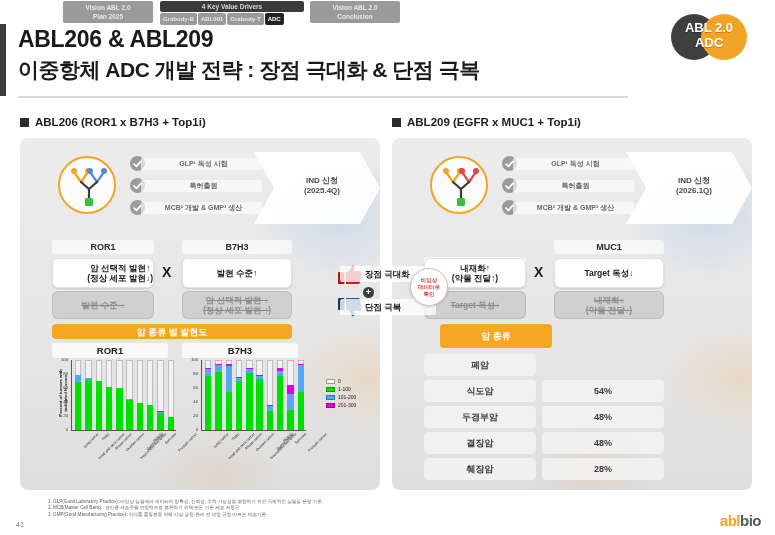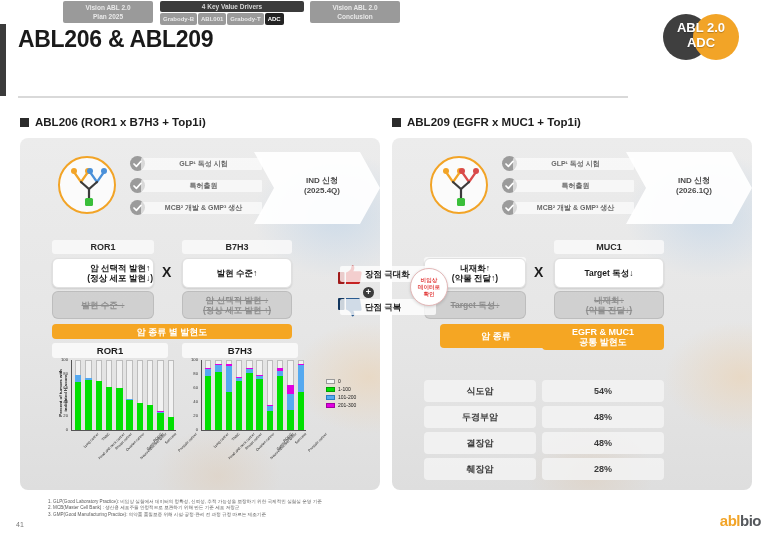--- a/index.html
+++ b/index.html
@@ -32,21 +32,21 @@
   
   #leftbar {
     position:absolute; left:0; top:24px; width:6px; height:72px; background:#3b3b3b;
   }
   #header { position:absolute; left:18px; top:26px; width:600px; }
   .h-line1 { font-size:23px; font-weight:bold; color:#1a1a1a; letter-spacing:-0.3px; }
   .h-line2 { font-size:21px; font-weight:bold; color:#1a1a1a; margin-top:3px; letter-spacing:-0.5px; }
   #headrule { position:absolute; left:18px; top:96px; width:610px; height:2px; background:#d9d9d9; }
 
   
-  #badge { position:absolute; right:18px; top:8px; width:112px; height:58px;text-decoration:underline; }
+  #badge { position:absolute; right:10px; top:8px; width:112px; height:58px;text-decoration:underline; }
   #badge .circ { position:absolute; border-radius:50%; }
   #badge .c-dark { left:18px; top:6px; width:46px; height:46px; background:#3f3f3f; }
   #badge .c-org  { left:48px; top:6px; width:46px; height:46px; background:#f2a427; }
   #badge .btext {
     position:absolute; left:18px; top:12px; width:76px; text-align:center;
     color:#ffffff; font-weight:bold; font-size:13px; line-height:15px;
     text-shadow:0 1px 1px rgba(0,0,0,.25);
   }
 
   
@@ -209,20 +209,21 @@
     <div class="navcap">
       <span>Vision ABL 2.0</span><br>
       <span>Conclusion</span>
     </div>
   </div>
 </div>
 
 <div id="leftbar"></div>
 <div id="header">
   <div class="h-line1">ABL206 &amp; ABL209</div>
+  <div class="h-line2">이중항체 ADC 개발 전략 : 장점 극대화 &amp; 단점 극복</div>
 </div>
 <div id="headrule"></div>
 
 <div id="badge">
   <div class="circ c-dark"></div>
   <div class="circ c-org"></div>
   <div class="btext">
     <span>ABL 2.0</span><br>
     <span>ADC</span>
   </div>
@@ -572,27 +573,22 @@
       <div><span>Target 독성↓</span></div>
     </div>
     <div class="tgt-box muted" style="left:146px; top:153px; width:110px; height:28px;">
       <div>
         <span>내재화↓</span><br>
         <span>(약물 전달↓)</span>
       </div>
     </div>
 
     <div class="orange-bar" style="left:32px; top:186px; width:112px; height:24px;">암 종류</div>
-    <div class="orange-bar" style="left:134px; top:186px; width:122px; height:26px;">
-      <div style="text-align:center;">
-        <span>EGFR &amp; MUC1</span><br>
-        <span>공통 발현도</span>
-      </div>
-    </div>
-
+
+    <div class="tbl-cell" style="left:16px; top:216px; width:112px; height:22px;">폐암</div>
 
     <div class="tbl-cell" style="left:16px; top:242px; width:112px; height:22px;">식도암</div>
     <div class="tbl-cell" style="left:134px; top:242px; width:122px; height:22px;">54%</div>
 
     <div class="tbl-cell" style="left:16px; top:268px; width:112px; height:22px;">두경부암</div>
     <div class="tbl-cell" style="left:134px; top:268px; width:122px; height:22px;">48%</div>
 
     <div class="tbl-cell" style="left:16px; top:294px; width:112px; height:22px;">결장암</div>
     <div class="tbl-cell" style="left:134px; top:294px; width:122px; height:22px;">48%</div>
 

